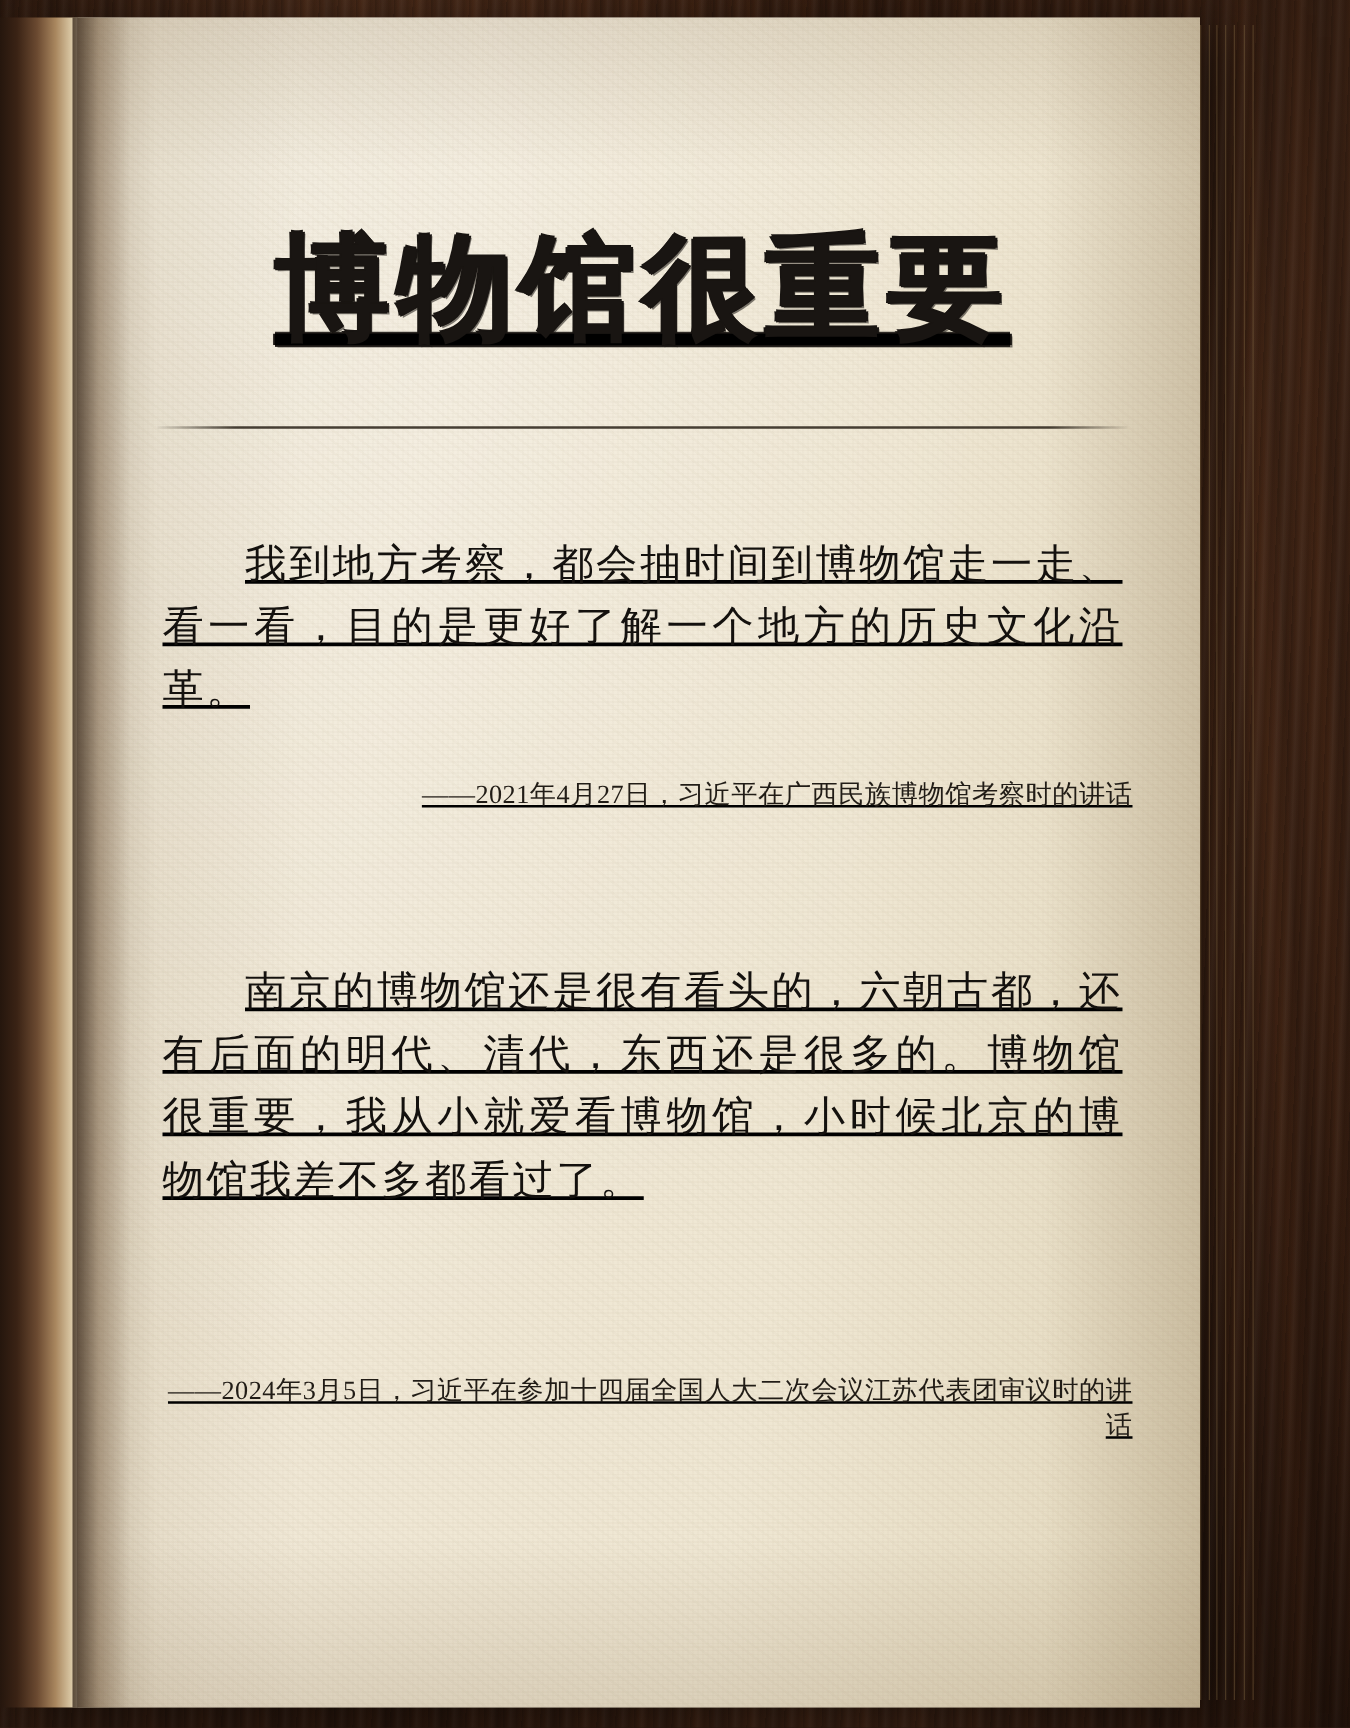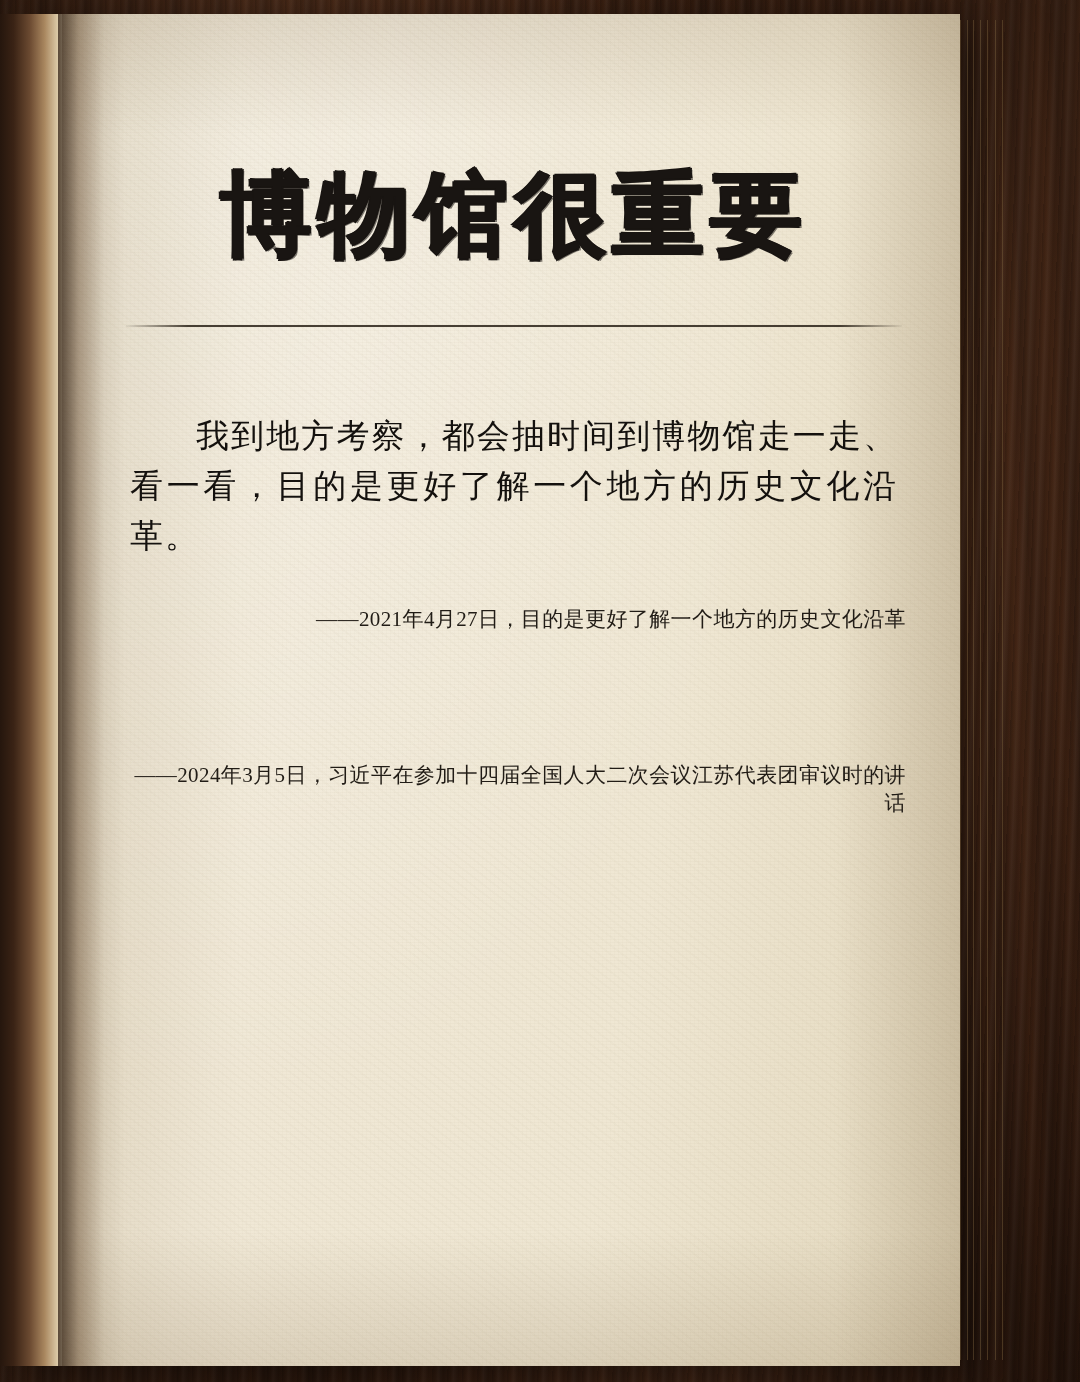--- a/index.html
+++ b/index.html
@@ -135,21 +135,22 @@
     background:
       linear-gradient(90deg, rgba(90,65,35,0.30) 0%, rgba(90,65,35,0.05) 7%, rgba(255,255,255,0) 20%),
       linear-gradient(270deg, rgba(110,85,50,0.22) 0%, rgba(255,255,255,0) 14%),
       linear-gradient(0deg, rgba(110,85,50,0.16) 0%, rgba(255,255,255,0) 10%),
       linear-gradient(180deg, rgba(110,85,50,0.14) 0%, rgba(255,255,255,0) 9%);
   }
 
   .content {
     position: relative;
     z-index: 3;
-    padding: 0 48px 0 54px;
+    padding: 16px 48px 0 54px;
+    text-decoration: underline;
   }
 
   
   .title {
     margin: 0;
     padding-top: 152px;
     text-align: center;
     font-family: "DejaVu Serif", "Liberation Serif", serif;
     font-weight: 900;
     font-size: 92px;
@@ -216,24 +217,25 @@
     <div class="grain"></div>
 
     <div class="content">
 
       <h1 class="title">博物馆很重要</h1>
 
       <div class="rule"></div>
 
       <div class="quote-block first">
         <p class="quote-text">我到地方考察，都会抽时间到博物馆走一走、看一看，目的是更好了解一个地方的历史文化沿革。</p>
-        <p class="quote-source">——2021年4月27日，目的是更好了解一个地方的历史文化沿革</p>
+        <p class="quote-source">——2021年4月27日，习近平在广西民族博物馆考察时的讲话</p>
       </div>
 
       <div class="quote-block second">
+        <p class="quote-text">南京的博物馆还是很有看头的，六朝古都，还有后面的明代、清代，东西还是很多的。博物馆很重要，我从小就爱看博物馆，小时候北京的博物馆我差不多都看过了。</p>
         <p class="quote-source">——2024年3月5日，习近平在参加十四届全国人大二次会议江苏代表团审议时的讲话</p>
       </div>
 
     </div>
 
     <div class="vignette"></div>
   </div>
 
   <div class="spine"></div>
   <div class="spine-shadow"></div>

